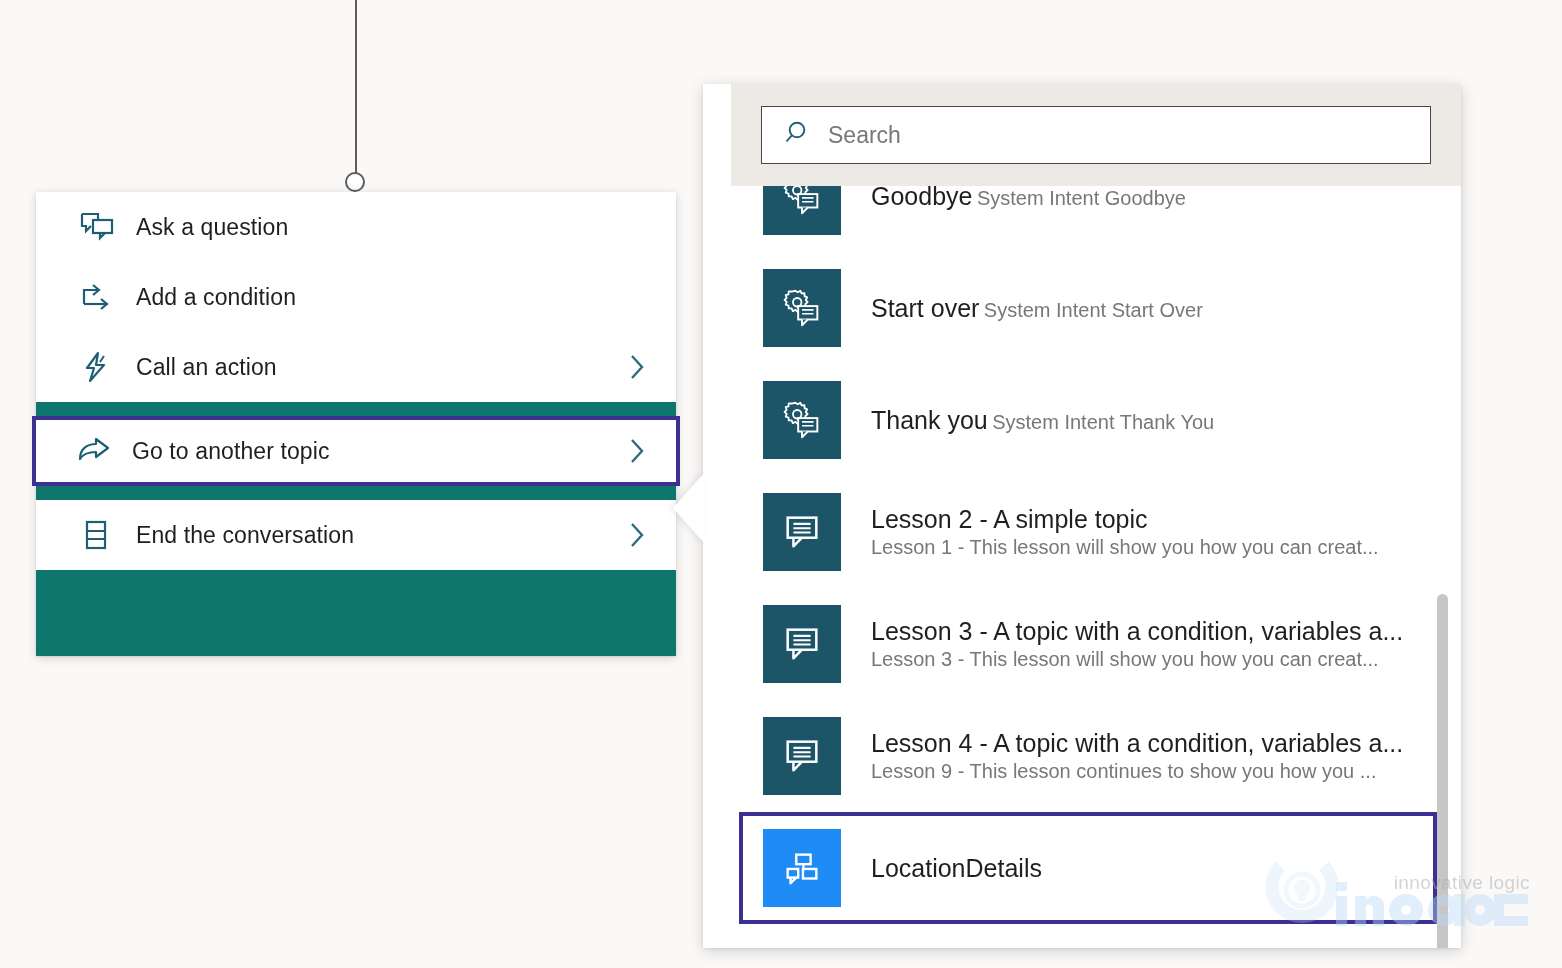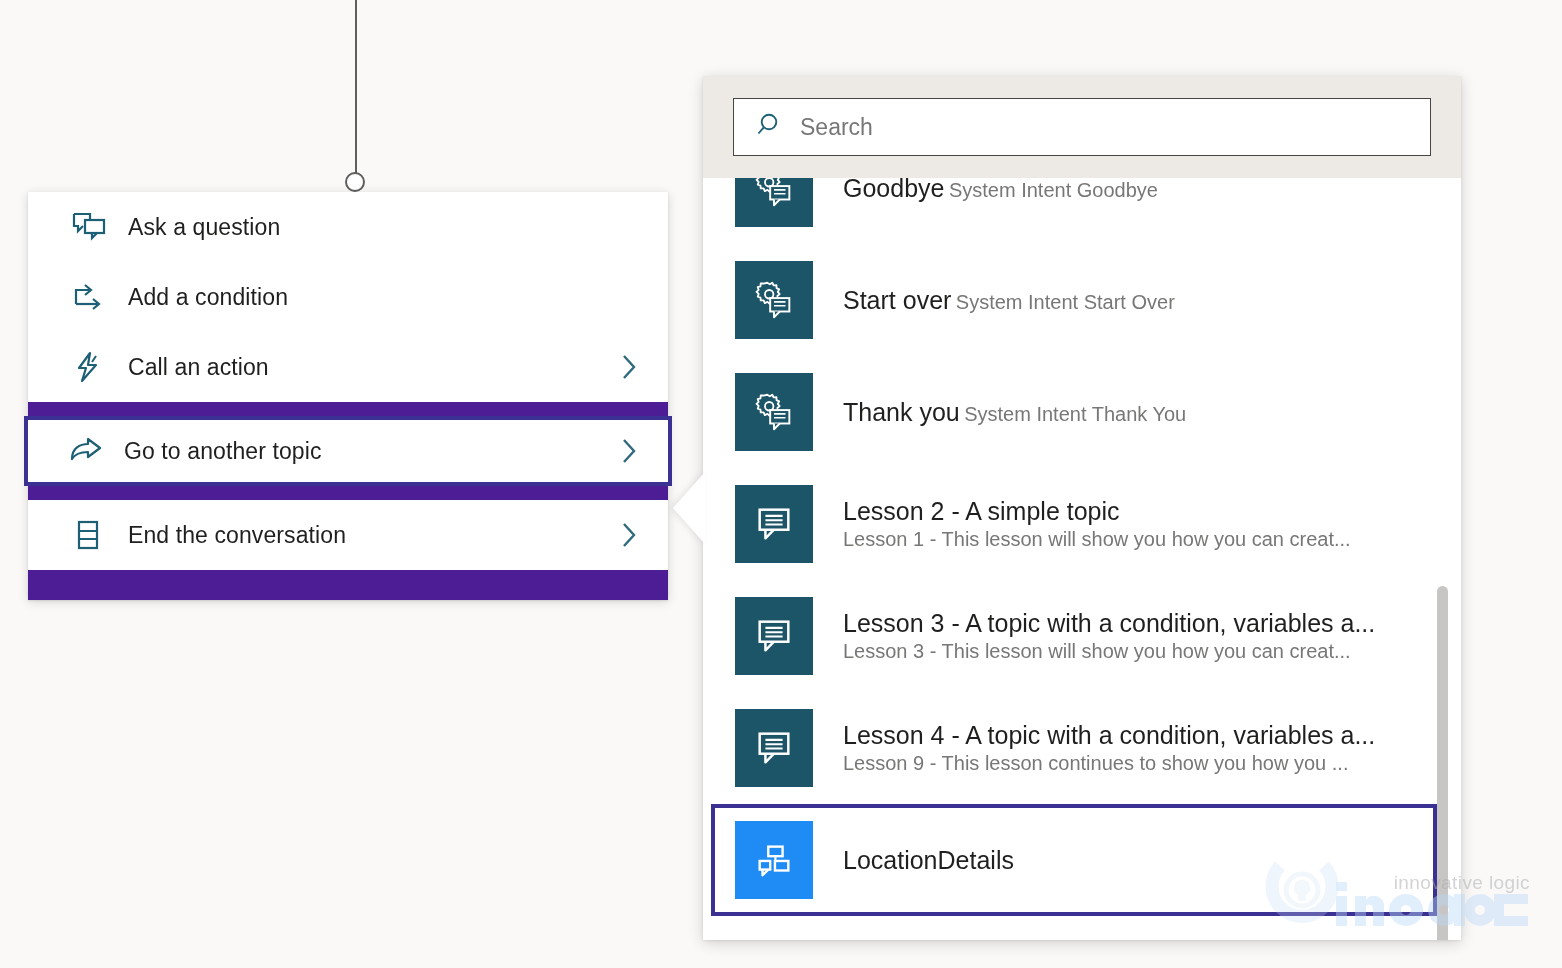--- a/index.html
+++ b/index.html
@@ -32,25 +32,25 @@
     height: 20px;
     border: 2px solid #605e5c;
     border-radius: 50%;
     background: #ffffff;
     box-sizing: border-box;
   }
 
   
   #action-menu {
     position: absolute;
-    left: 28px;
+    left: 36px;
     top: 192px;
     width: 640px;
-    height: 408px;
-    background: #4c1d95;
+    height: 464px;
+    background: #0f766e;
     box-shadow: 0 2px 10px rgba(0,0,0,0.14), 0 0.6px 2px rgba(0,0,0,0.10);
     box-sizing: border-box;
   }
   .action-item {
     position: relative;
     display: flex;
     align-items: center;
     height: 70px;
     padding: 0 26px 0 0;
     cursor: pointer;
@@ -83,27 +83,28 @@
     min-width: 26px;
     display: flex;
     align-items: center;
     justify-content: center;
   }
 
   
   #topic-panel {
     position: absolute;
     left: 703px;
-    top: 76px;
+    top: 84px;
     width: 758px;
     height: 864px;
     background: #ffffff;
     box-shadow: 0 3px 14px rgba(0,0,0,0.16), 0 0.8px 3px rgba(0,0,0,0.10);
     box-sizing: border-box;
     overflow: hidden;
+    padding-left: 28px;
   }
   #panel-pointer {
     position: absolute;
     left: 673px;
     top: 472px;
     width: 0;
     height: 0;
     border-top: 36px solid transparent;
     border-bottom: 36px solid transparent;
     border-right: 32px solid #ffffff;

